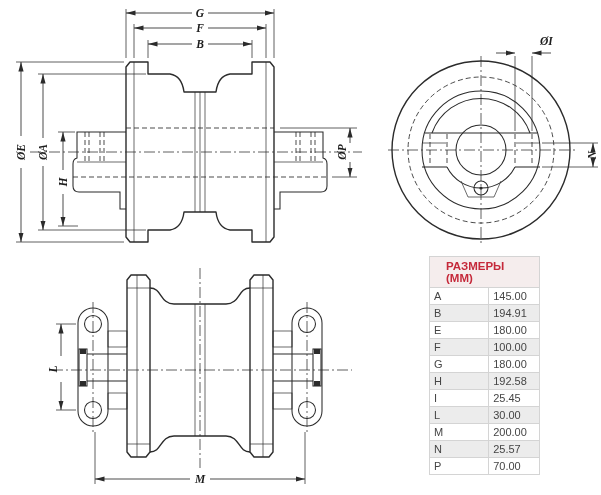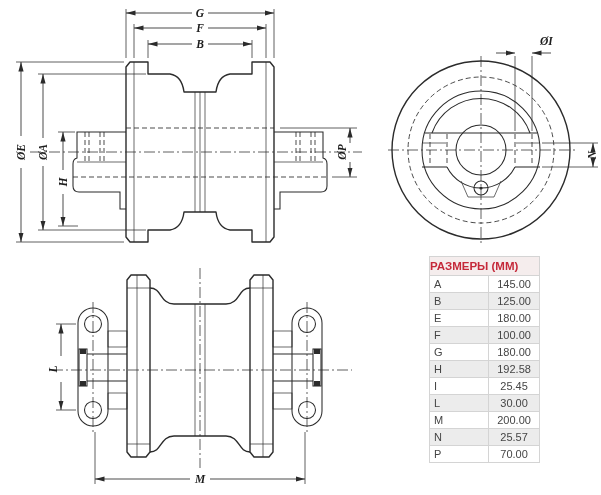--- a/index.html
+++ b/index.html
@@ -17,24 +17,24 @@
   svg.draw .ext{fill:none;stroke:var(--line);stroke-width:0.75;}
   svg.draw text{font-family:"Liberation Serif",serif;font-style:italic;font-weight:bold;
                 font-size:11.5px;fill:#1d1d1d;}
   #arrow path{fill:var(--line);}
   .snap{fill:var(--line);stroke:none;}
   .dim-table-wrap{position:absolute;left:429px;top:256px;width:111px;}
   table.dims{border-collapse:collapse;width:111px;font-size:11px;color:var(--cell-text);
              font-family:"Liberation Sans",sans-serif;}
   table.dims th{background:var(--dim-header-bg);color:var(--dim-header-text);
                 font-size:11.5px;font-weight:bold;text-align:left;
-                padding:3px 0;border:1px solid var(--cell-border);}
+                padding:3px 16px;border:1px solid var(--cell-border);}
   table.dims td{border:1px solid var(--cell-border);padding:2px 4px;background:#fff;}
   table.dims td.col-label{width:56px;}
-  table.dims td.col-value{width:43px;text-align:center;}
+  table.dims td.col-value{width:43px;}
   table.dims tr.alt td{background:var(--row-alt-bg);}
 </style>
 </head>
 <body>
 
 <div class="page" style="--line: #2b2b2b; --dim-header-text: #c5293a; --dim-header-bg: #f5eded; --row-alt-bg: #ececec; --cell-border: #d4d4d4;">
 
   <svg class="draw" width="601" height="495" viewBox="0 0 601 495">
     <defs>
       <marker id="arrow" markerUnits="userSpaceOnUse" markerWidth="10" markerHeight="7" refX="9.5" refY="3" orient="auto-start-reverse">
@@ -212,21 +212,21 @@
           <th colspan="2">РАЗМЕРЫ (ММ)</th>
         </tr>
       </thead>
       <tbody>
           <tr>
             <td class="col-label">A</td>
             <td class="col-value">145.00</td>
           </tr>
           <tr class="alt">
             <td class="col-label">B</td>
-            <td class="col-value">125.00</td>
+            <td class="col-value">194.91</td>
           </tr>
           <tr>
             <td class="col-label">E</td>
             <td class="col-value">180.00</td>
           </tr>
           <tr class="alt">
             <td class="col-label">F</td>
             <td class="col-value">100.00</td>
           </tr>
           <tr>

